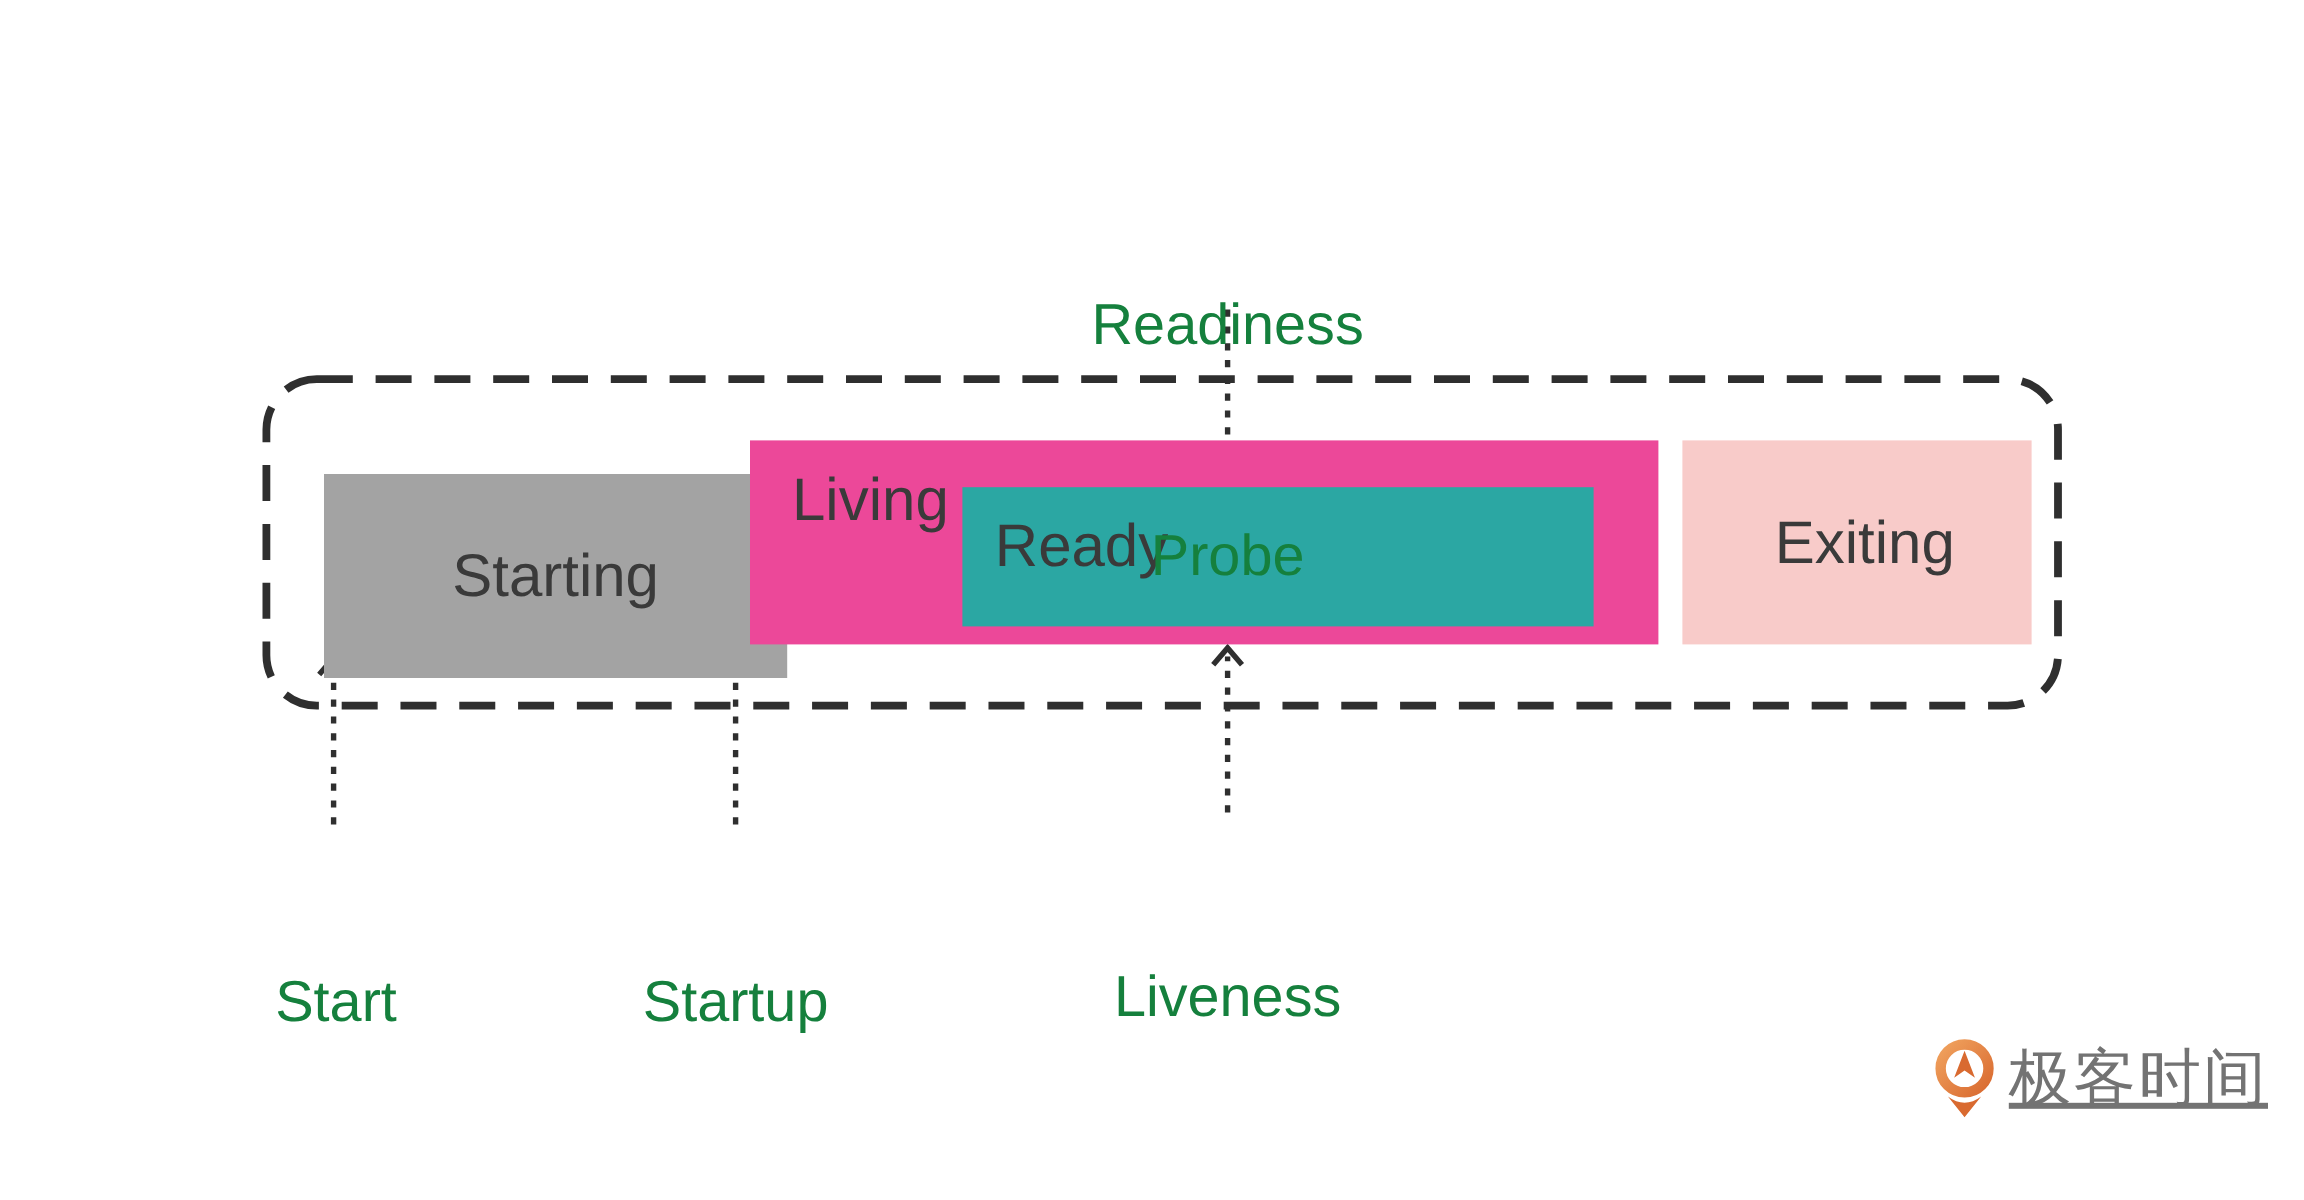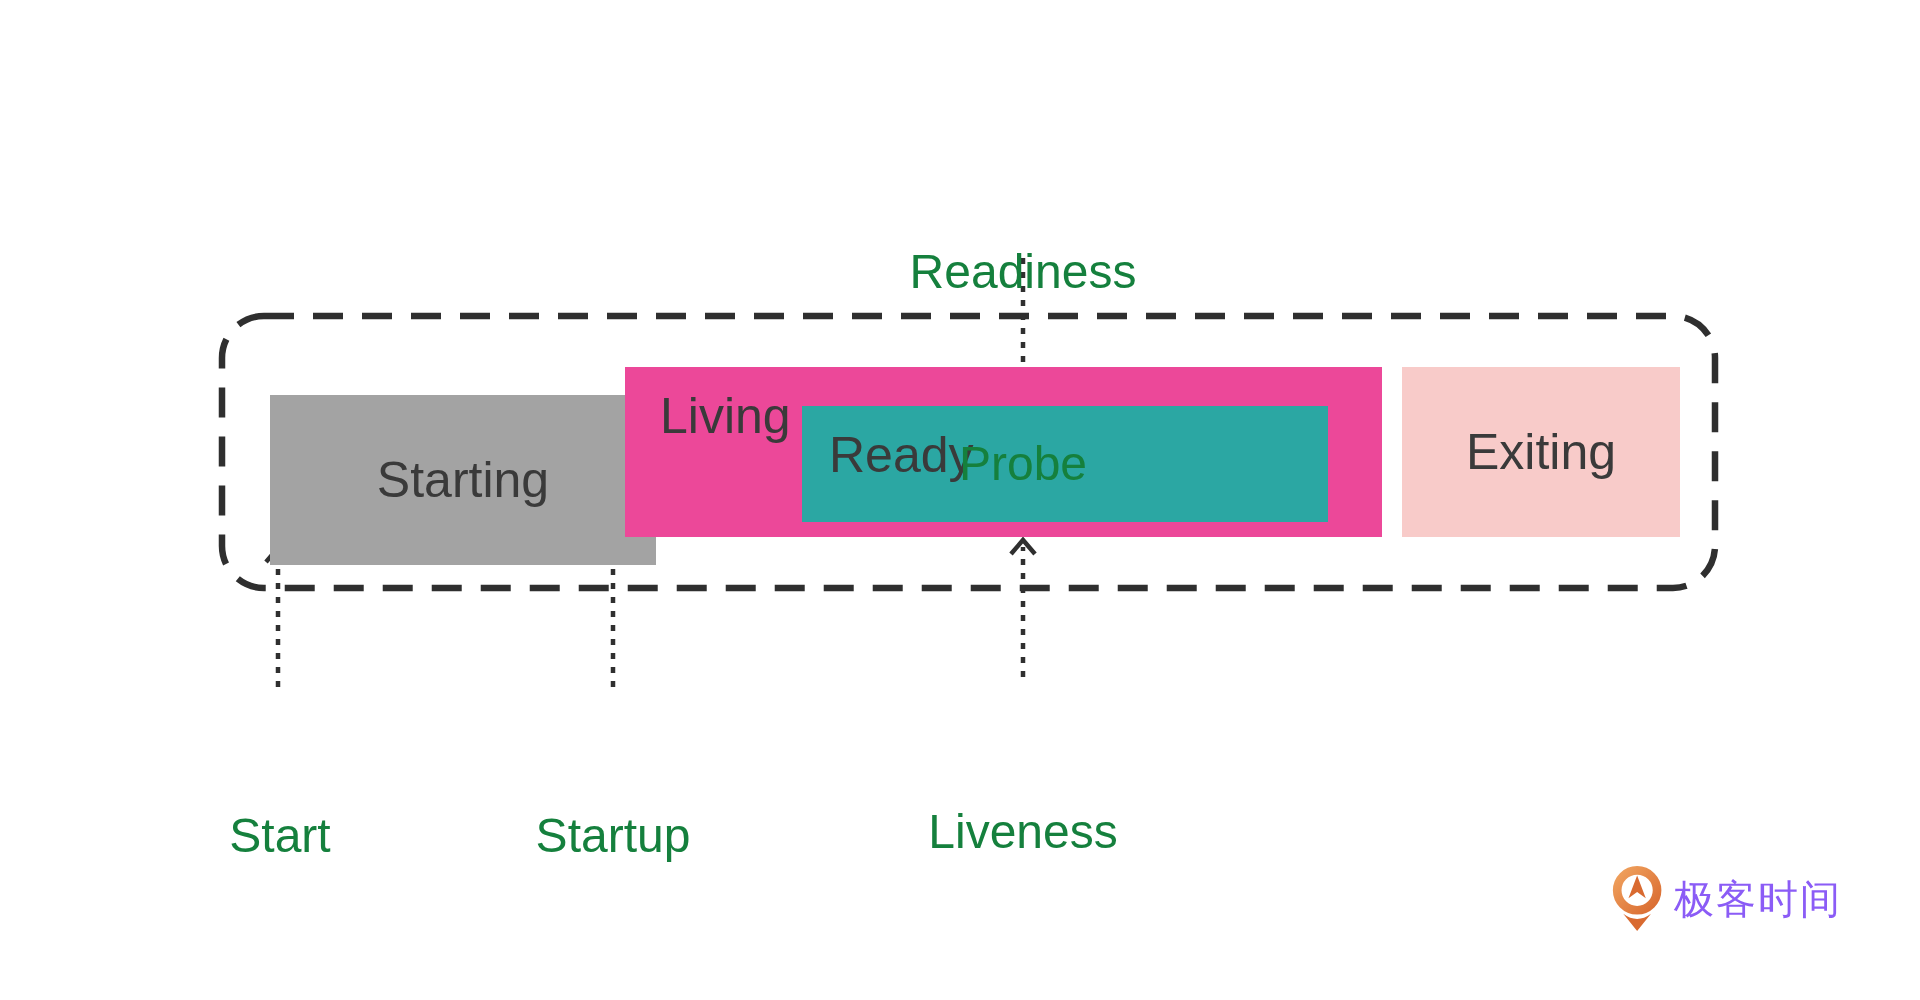--- a/index.html
+++ b/index.html
@@ -18,40 +18,40 @@
     position:absolute;
     display:flex;align-items:center;justify-content:center;
     font-size:50px;color:#3a3a3a;
   }
   .phase-starting{left:270px;top:367px;width:386px;height:170px;background:#a3a3a3;margin-top:28px;}
   .phase-living  {left:625px;top:367px;width:757px;height:170px;background:#ec4899;
                   justify-content:flex-start;align-items:flex-start;}
   .phase-living .phase-label{position:absolute;left:35px;top:20px;}
   .phase-ready   {position:absolute;left:177px;top:27px;width:526px;height:116px;background:#2BA7A3;margin-top:12px;}
   .phase-ready .phase-label{transform:translateX(-8px);}
-  .phase-exiting {left:1402px;top:367px;width:278px;height:170px;background:#F8CBC9;}
+  .phase-exiting {left:1402px;top:367px;width:278px;height:170px;background:#F8CBC9;padding-left:13px;}
 
   
   .annotation{
     position:absolute;
     text-align:center;
     font-size:48px;line-height:64px;color:#15803d;
     white-space:pre;
   }
   .ann-readiness{left:823px;top:112px;width:400px;}
   .ann-start    {left:130px;top:676px;width:300px;text-align:center;}
   .ann-startup  {left:463px;top:676px;width:300px;}
   .ann-liveness {left:873px;top:672px;width:300px;}
   .annotation span{display:block;}
 
   
   .branding{position:absolute;left:1612px;top:864px;height:70px;display:flex;align-items:center;}
   .logo-mark{width:52px;height:68px;margin-right:10px;}
   .logo-text{font-family:"DejaVu Sans","Liberation Sans",sans-serif;
-             font-size:40px;color:#8b5cf6;letter-spacing:2px;line-height:68px;}
+             font-size:52px;color:#737373;letter-spacing:2px;line-height:68px;text-decoration:underline;}
 </style>
 </head>
 <body>
 
 <div class="canvas">
 
   <svg class="layer" viewBox="0 0 1920 1000">
 
     <rect x="222" y="316" width="1493" height="272" rx="42" ry="42" fill="none" stroke="#2F2F2F" stroke-width="6.5" stroke-dasharray="30 19"></rect>
 

